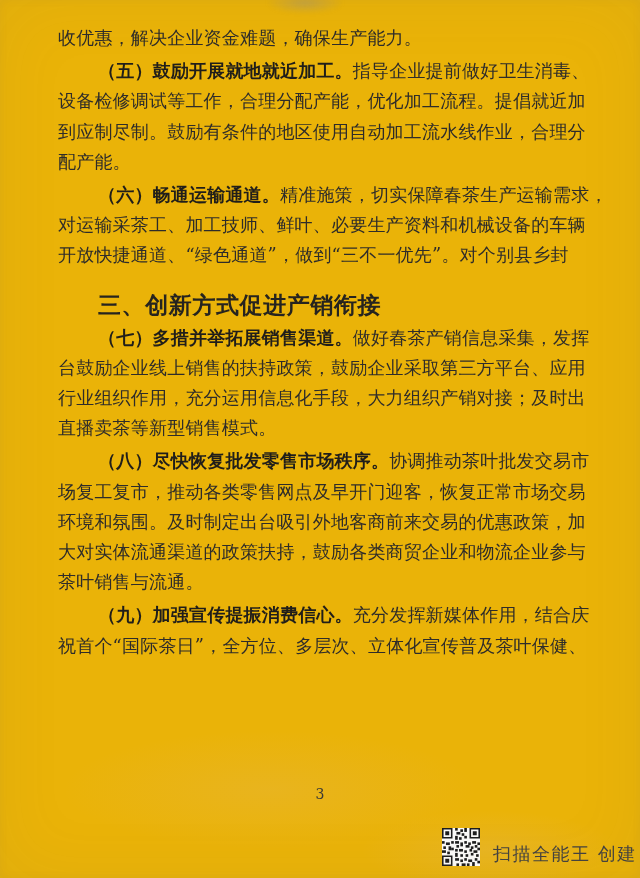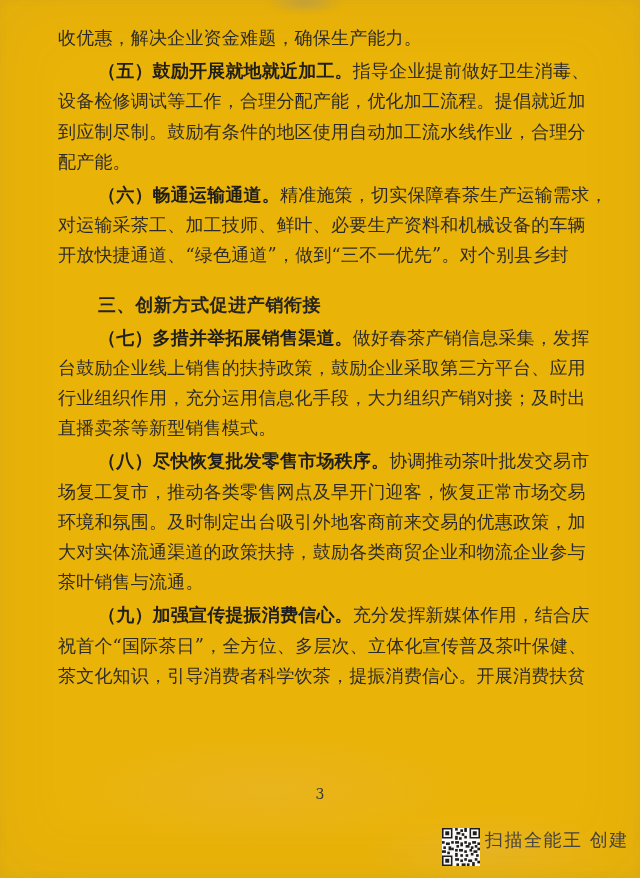--- a/index.html
+++ b/index.html
@@ -58,42 +58,42 @@
     letter-spacing: 0.2px;
     color: #2e2c2a;
     white-space: nowrap;
   }
   .line.indent { padding-left: 40px; }
   .line.para-start { margin-top: 3px; }
   .lead { font-weight: 700; color: #201e1a; }
   .line.heading {
     font-family: "DejaVu Sans", "Liberation Sans", sans-serif;
     font-weight: 700;
-    font-size: 18px;
+    font-size: 23px;
     color: #26241f;
     letter-spacing: 0.6px;
     margin-top: 19px;
   }
 
   .page-number {
     position: absolute;
     left: 0; top: 786px;
     width: 640px;
     text-align: center;
     font-size: 14px;
     color: #3a3936;
     font-family: "DejaVu Serif", "Liberation Serif", serif;
   }
 
   .watermark {
     position: absolute;
     left: 442px; top: 828px;
     display: flex;
-    align-items: flex-start;
-    gap: 5px;
+    align-items: flex-end;
+    gap: 13px;
   }
   .qr { width: 38px; height: 38px; display: block; }
   .watermark-label {
     font-size: 18px;
     color: #45433f;
     letter-spacing: 1.5px;
     font-family: "DejaVu Sans", "Liberation Sans", sans-serif;
     white-space: nowrap;
   }
 </style>
@@ -120,21 +120,20 @@
       <div class="line"><span>台鼓励企业线上销售的扶持政策，鼓励企业采取第三方平台、应用</span></div>
       <div class="line"><span>行业组织作用，充分运用信息化手段，大力组织产销对接；及时出</span></div>
       <div class="line"><span>直播卖茶等新型销售模式。</span></div>
       <div class="line indent para-start"><span class="lead">（八）尽快恢复批发零售市场秩序。</span><span>协调推动茶叶批发交易市</span></div>
       <div class="line"><span>场复工复市，推动各类零售网点及早开门迎客，恢复正常市场交易</span></div>
       <div class="line"><span>环境和氛围。及时制定出台吸引外地客商前来交易的优惠政策，加</span></div>
       <div class="line"><span>大对实体流通渠道的政策扶持，鼓励各类商贸企业和物流企业参与</span></div>
       <div class="line"><span>茶叶销售与流通。</span></div>
       <div class="line indent para-start"><span class="lead">（九）加强宣传提振消费信心。</span><span>充分发挥新媒体作用，结合庆</span></div>
       <div class="line"><span>祝首个“国际茶日”，全方位、多层次、立体化宣传普及茶叶保健、</span></div>
-      <div class="line"><span>茶文化知识，引导消费者科学饮茶，提振消费信心。开展消费扶贫</span></div>
     </div>
 
   <div class="page-number">3</div>
 
   <div class="watermark">
     <svg class="qr" viewBox="0 0 29 29" xmlns="http://www.w3.org/2000/svg" aria-hidden="true">
       <rect x="0" y="0" width="29" height="29" fill="#fbfaf8"></rect>
       <g fill="#1e1e1e">
         <path fill-rule="evenodd" d="M0,0h8v8h-8z M1.2,1.2h5.6v5.6h-5.6z M2.5,2.5h3v3h-3z"></path>
         <path fill-rule="evenodd" d="M21,0h8v8h-8z M22.2,1.2h5.6v5.6h-5.6z M23.5,2.5h3v3h-3z"></path>

